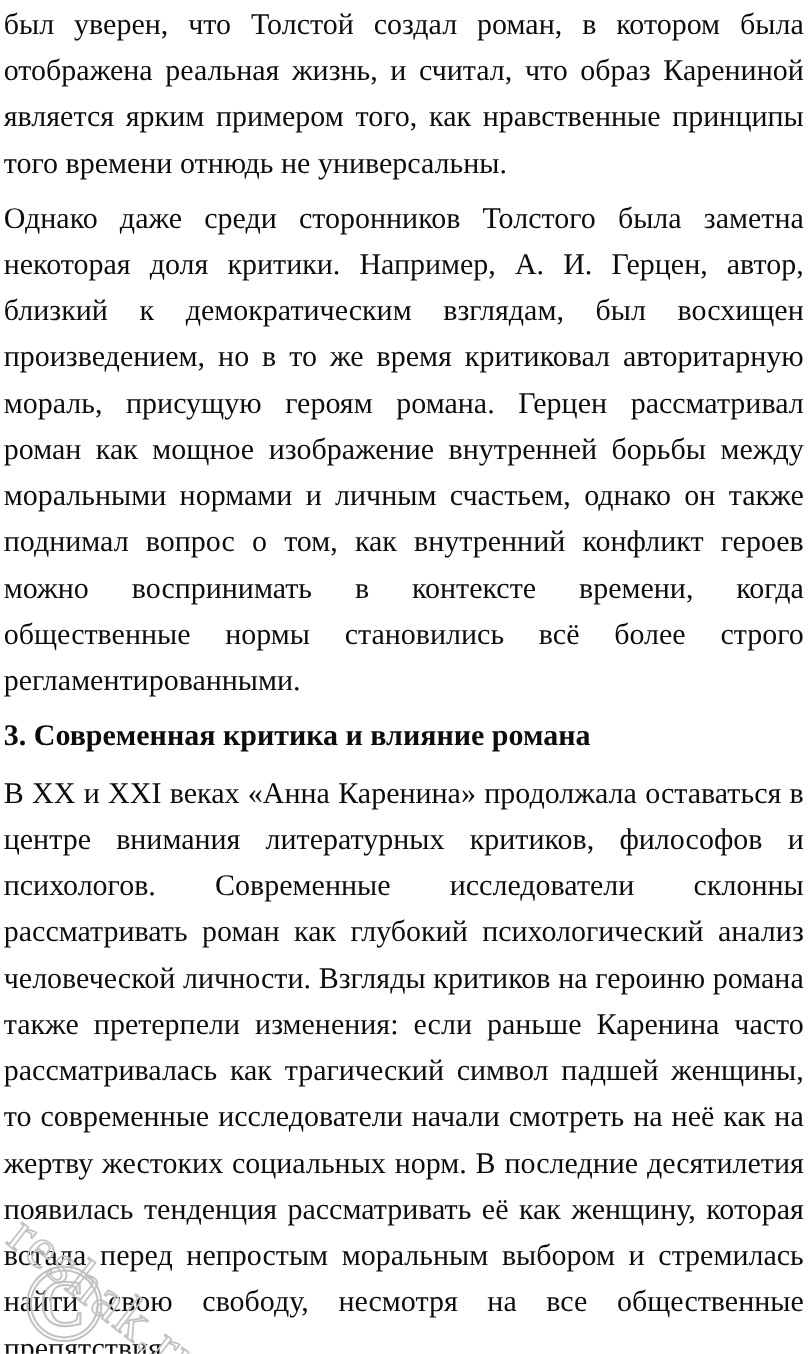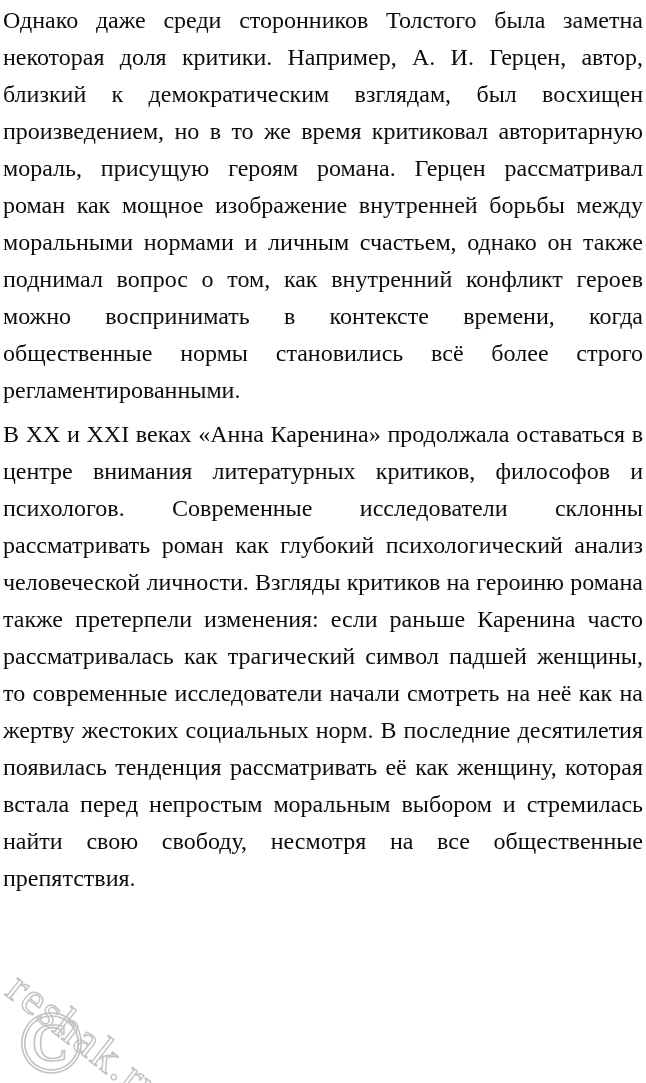--- a/index.html
+++ b/index.html
@@ -38,23 +38,25 @@
     position: absolute;
     left: -8px;
     top: 948px;
     pointer-events: none;
   }
 </style>
 </head>
 <body>
 
 <div class="doc">
+  <p>был уверен, что Толстой создал роман, в котором была отображена реальная жизнь, и считал, что образ Карениной является ярким примером того, как нравственные принципы того времени отнюдь не универсальны.</p>
 
   <p>Однако даже среди сторонников Толстого была заметна некоторая доля критики. Например, А. И. Герцен, автор, близкий к демократическим взглядам, был восхищен произведением, но в то же время критиковал авторитарную мораль, присущую героям романа. Герцен рассматривал роман как мощное изображение внутренней борьбы между моральными нормами и личным счастьем, однако он также поднимал вопрос о том, как внутренний конфликт героев можно воспринимать в контексте времени, когда общественные нормы становились всё более строго регламентированными.</p>
 
+  <h2>3. Современная критика и влияние романа</h2>
 
   <p>В XX и XXI веках «Анна Каренина» продолжала оставаться в центре внимания литературных критиков, философов и психологов. Современные исследователи склонны рассматривать роман как глубокий психологический анализ человеческой личности. Взгляды критиков на героиню романа также претерпели изменения: если раньше Каренина часто рассматривалась как трагический символ падшей женщины, то современные исследователи начали смотреть на неё как на жертву жестоких социальных норм. В последние десятилетия появилась тенденция рассматривать её как женщину, которая встала перед непростым моральным выбором и стремилась найти свою свободу, несмотря на все общественные препятствия.</p>
 
 </div>
 
 <svg class="watermark-svg" width="340" height="200" viewBox="0 0 340 200" xmlns="http://www.w3.org/2000/svg">
   <text x="26" y="124" font-family="Liberation Serif, DejaVu Serif, serif" font-size="88" fill="none" stroke="#c2c2c2" stroke-width="1.6">©</text>
   <text x="12" y="46" transform="rotate(38 12 46)" font-family="Liberation Serif, DejaVu Serif, serif" font-size="46" letter-spacing="2" fill="none" stroke="#c2c2c2" stroke-width="1.4">reshak.ru</text>
 </svg>
 

